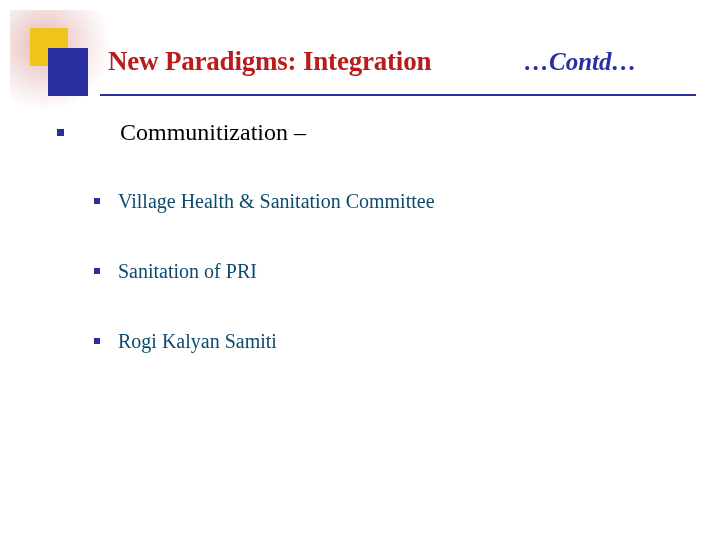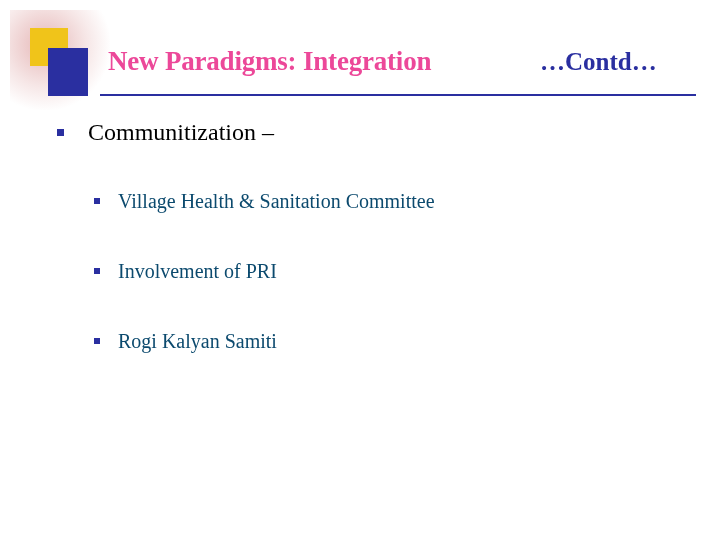--- a/index.html
+++ b/index.html
@@ -62,33 +62,34 @@
     width: 600px;
     height: 52px;
   }
   .title-main {
     position: absolute;
     left: 8px;
     top: 0;
     font-family: "Liberation Serif", serif;
     font-weight: bold;
     font-size: 27px;
-    color: #ec4899;
+    color: #b91c1c;
     letter-spacing: -0.2px;
     white-space: nowrap;
   }
   .title-contd {
     position: absolute;
-    left: 440px;
+    left: 424px;
     top: 2px;
     font-family: "Liberation Serif", serif;
     font-weight: bold;
     font-size: 25px;
     color: #2a2fa0;
     white-space: nowrap;
+    font-style: italic;
   }
   .title-rule {
     position: absolute;
     left: 0px;
     top: 48px;
     width: 596px;
     height: 2px;
     background: #2a2fa0;
   }
 
@@ -96,21 +97,21 @@
   .body {
     position: absolute;
     left: 0;
     top: 118px;
     width: 720px;
   }
 
   .lvl1 {
     position: relative;
     margin: 0 0 0 0;
-    padding-left: 88px;
+    padding-left: 120px;
     font-size: 24px;
     color: #000000;
     line-height: 1.2;
   }
   .lvl1 .bullet {
     position: absolute;
     left: 57px;
     top: 11px;
     width: 7px;
     height: 7px;
@@ -167,21 +168,21 @@
     <div class="sub">
 
       <div class="lvl2">
         <span class="bullet"></span>
         <span>Village Health &amp; Sanitation Committee</span>
       </div>
 
 
       <div class="lvl2">
         <span class="bullet"></span>
-        <span>Involvement of PRI</span>
+        <span>Sanitation of PRI</span>
       </div>
 
       <div class="lvl2">
         <span class="bullet"></span>
         <span>Rogi Kalyan Samiti</span>
       </div>
 
     </div>
   </div>
 

